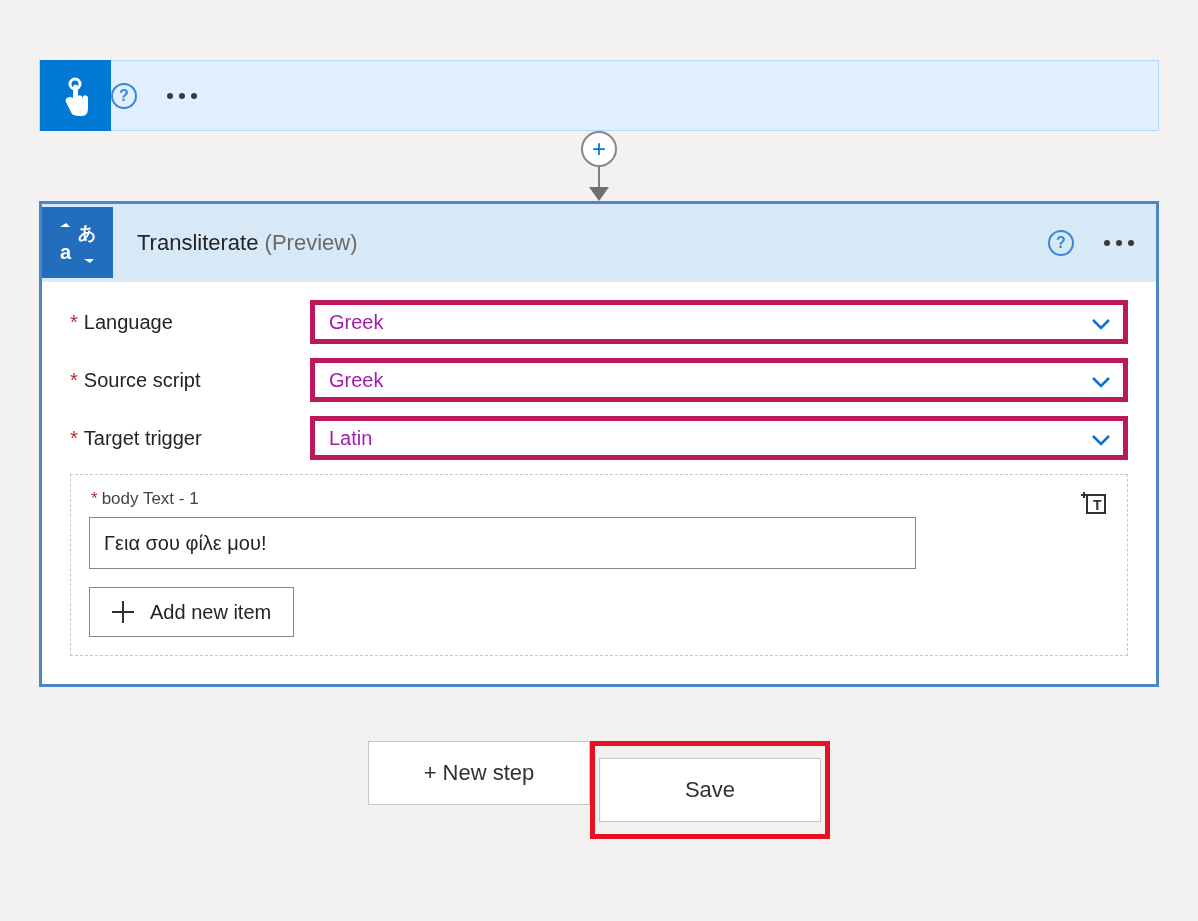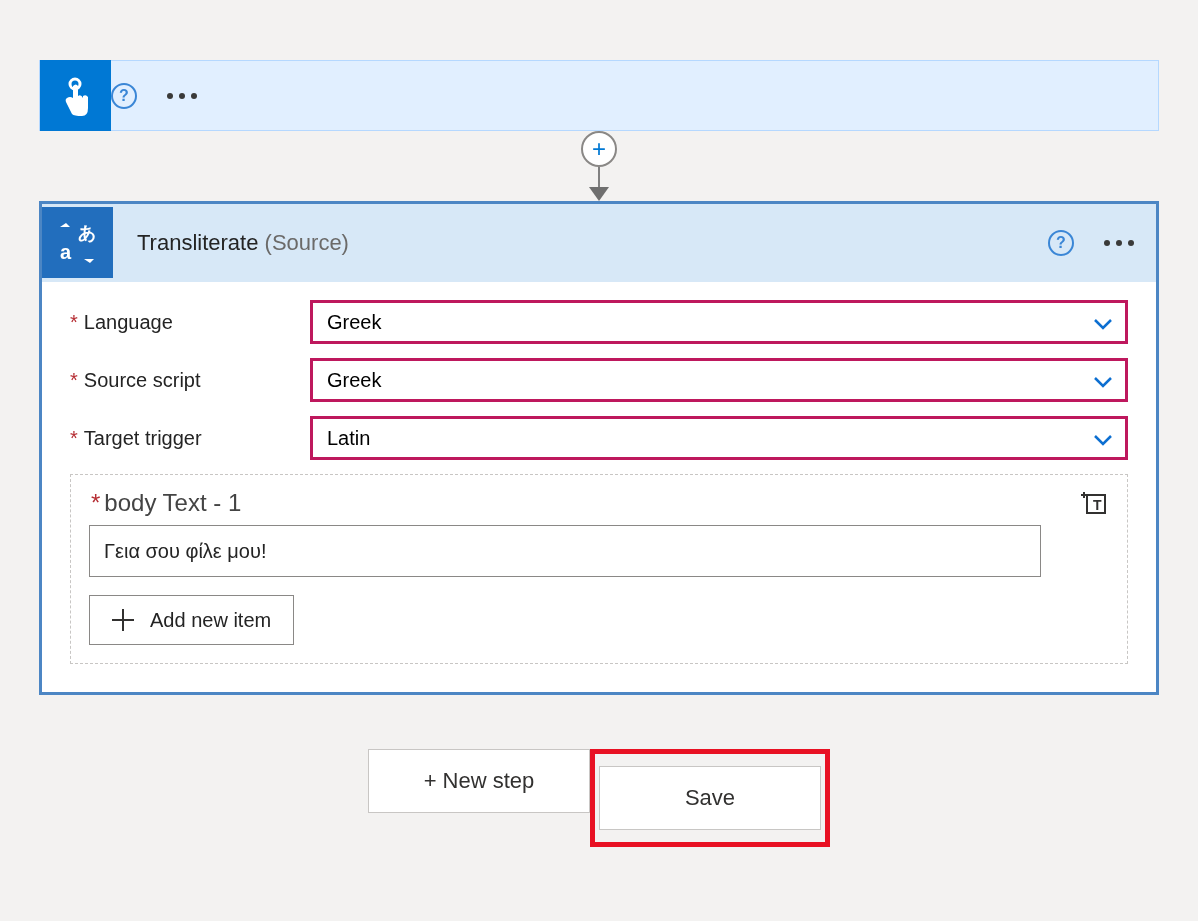--- a/index.html
+++ b/index.html
@@ -95,42 +95,42 @@
     .card-body {
       padding: 18px 28px 28px 28px;
     }
     .row { display: flex; align-items: center; margin-bottom: 14px; }
     .label {
       width: 240px; font-size: 20px; color: #242424;
       display: flex; align-items: center;
     }
     .label .ast { color: #b62e34; margin-right: 6px; font-size: 20px; }
     .select {
-      flex: 1; height: 44px; border: 3px solid #be185d;
+      flex: 1; height: 44px; border: 5px solid #be185d;
       display: flex; align-items: center; justify-content: space-between;
       padding: 0 14px; cursor: pointer;
-      font-size: 20px; color: #000000; background: #fff;
+      font-size: 20px; color: #a21caf; background: #fff;
     }
     .chevron {
       width: 18px; height: 18px; position: relative;
     }
     .chevron svg { stroke: #0d6fd1; }
 
     .dashed-panel {
       border: 1px dashed #c8c6c4;
       padding: 14px 18px 18px 18px;
       margin-top: 10px;
       position: relative;
     }
     .body-label {
-      font-size: 24px; color: #444; margin-bottom: 8px; padding-left: 2px;
+      font-size: 17px; color: #444; margin-bottom: 8px; padding-left: 2px;
     }
     .body-label .ast { color: #b62e34; margin-right: 4px; }
     .text-input {
-      width: 952px; height: 52px; border: 1px solid #8a8886;
+      width: 827px; height: 52px; border: 1px solid #8a8886;
       font-size: 20px; padding: 0 14px; color: #242424;
       font-family: inherit; background: #fff;
     }
     .text-icon {
       position: absolute; right: 18px; top: 14px;
       width: 28px; height: 28px; cursor: pointer;
     }
     .add-item-btn {
       margin-top: 18px;
       height: 50px; padding: 16px 22px;
@@ -199,21 +199,21 @@
         <svg width="44" height="44" viewBox="0 0 44 44">
           <g fill="#fff">
             <path d="M4 6 L14 6 L10 2 Z"></path>
             <text x="22" y="18" font-size="18" font-weight="700" fill="#fff">あ</text>
             <text x="4" y="38" font-size="20" font-weight="700" fill="#fff">a</text>
             <path d="M28 38 L38 38 L34 42 Z"></path>
           </g>
         </svg>
       </div>
       <div class="step-title">
-        <span>Transliterate</span>&nbsp;<span class="suffix">(Source)</span>
+        <span>Transliterate</span>&nbsp;<span class="suffix">(Preview)</span>
       </div>
       <div class="help-circle">?</div>
       <div class="ellipsis">
           <span></span>
           <span></span>
           <span></span>
         </div>
     </div>
 
     <div class="card-body">

